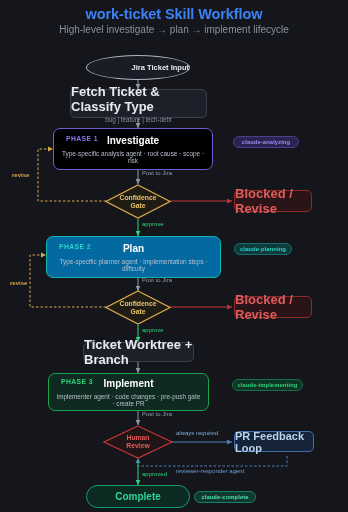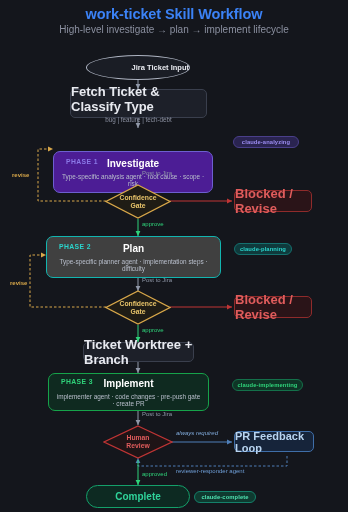--- a/index.html
+++ b/index.html
@@ -45,23 +45,23 @@
   .phase {
     border-radius: 7px; border-width: 1.6px; border-style: solid;
     display: flex; flex-direction: column; justify-content: center;
     padding: 0 6px;
   }
   .phase .prow { display: flex; align-items: baseline; justify-content: center; position: relative; }
   .phase .ptag { position: absolute; left: 6px; font-size: 6.8px; font-weight: bold; letter-spacing: 0.4px; }
   .phase .ptitle { color: #ffffff; font-size: 10px; font-weight: bold; }
   .phase .pdesc { color: #b9bfcc; font-size: 6.4px; text-align: center; margin-top: 4px; }
 
-  .phase1 { border-color: #6d5fd0; background: #4c1d95; margin-top: 23px; }
+  .phase1 { border-color: #6d5fd0; background: #000000; }
   .phase1 .ptag { color: #8b7ae8; }
-  .phase2 { border-color: #12b5b0; background: #404040; }
+  .phase2 { border-color: #12b5b0; background: #0369a1; }
   .phase2 .ptag { color: #2ad4cc; }
   .phase3 { border-color: #16a34a; background: #0f2a20; }
   .phase3 .ptag { color: #2fd37a; }
 
   
   .diamond { display: flex; align-items: center; justify-content: center; }
   .diamond svg { position: absolute; inset: 0; }
   .diamond .dlabel {
     position: relative; text-align: center; font-size: 6.8px;
     font-weight: bold; line-height: 1.15;

